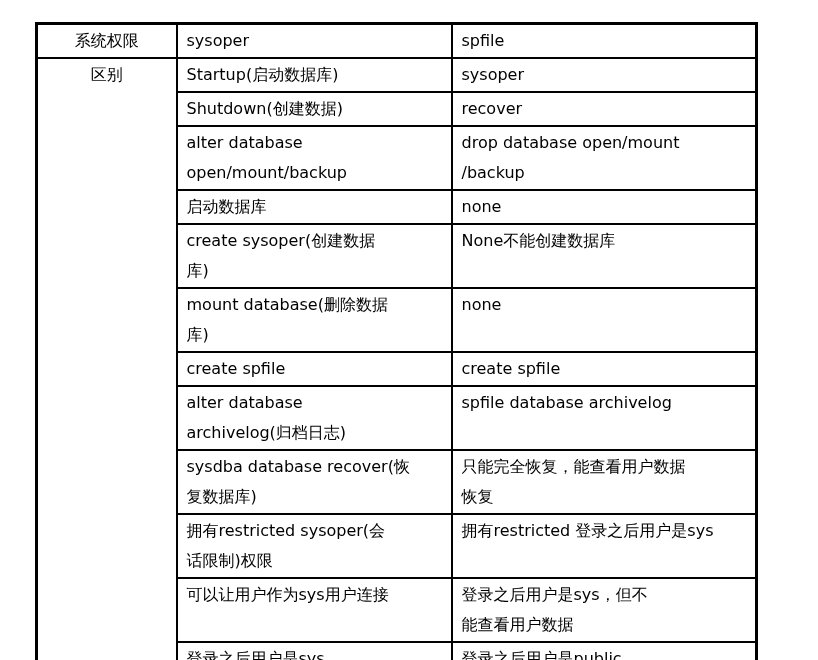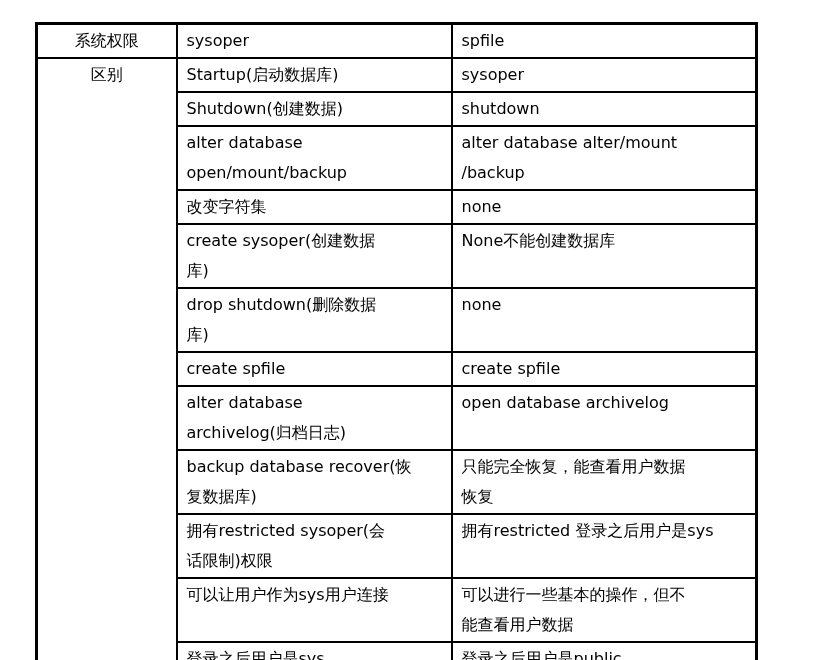--- a/index.html
+++ b/index.html
@@ -55,65 +55,65 @@
         <td>spfile</td>
       </tr>
 
     <tr>
           <td class="group-cell" rowspan="12">区别</td>
           <td>Startup(启动数据库)</td>
           <td>sysoper</td>
         </tr>
         <tr>
           <td>Shutdown(创建数据)</td>
-          <td>shutdown</td>
+          <td>recover</td>
         </tr>
         <tr>
           <td>alter database
 open/mount/backup</td>
-          <td>alter database alter/mount
+          <td>drop database open/mount
 /backup</td>
         </tr>
         <tr>
-          <td>改变字符集</td>
+          <td>启动数据库</td>
           <td>none</td>
         </tr>
         <tr>
           <td>create sysoper(创建数据
 库)</td>
           <td>None不能创建数据库</td>
         </tr>
         <tr>
-          <td>drop shutdown(删除数据
+          <td>mount database(删除数据
 库)</td>
           <td>none</td>
         </tr>
         <tr>
           <td>create spfile</td>
           <td>create spfile</td>
         </tr>
         <tr>
           <td>alter database
 archivelog(归档日志)</td>
-          <td>open database archivelog</td>
+          <td>spfile database archivelog</td>
         </tr>
         <tr>
-          <td>backup database recover(恢
+          <td>sysdba database recover(恢
 复数据库)</td>
           <td>只能完全恢复，能查看用户数据
 恢复</td>
         </tr>
         <tr>
           <td>拥有restricted sysoper(会
 话限制)权限</td>
           <td>拥有restricted 登录之后用户是sys</td>
         </tr>
         <tr>
           <td>可以让用户作为sys用户连接</td>
-          <td>可以进行一些基本的操作，但不
+          <td>登录之后用户是sys，但不
 能查看用户数据</td>
         </tr>
         <tr>
           <td>登录之后用户是sys</td>
           <td>登录之后用户是public</td>
         </tr>
       </tbody>
   </table>
 </div>
 

